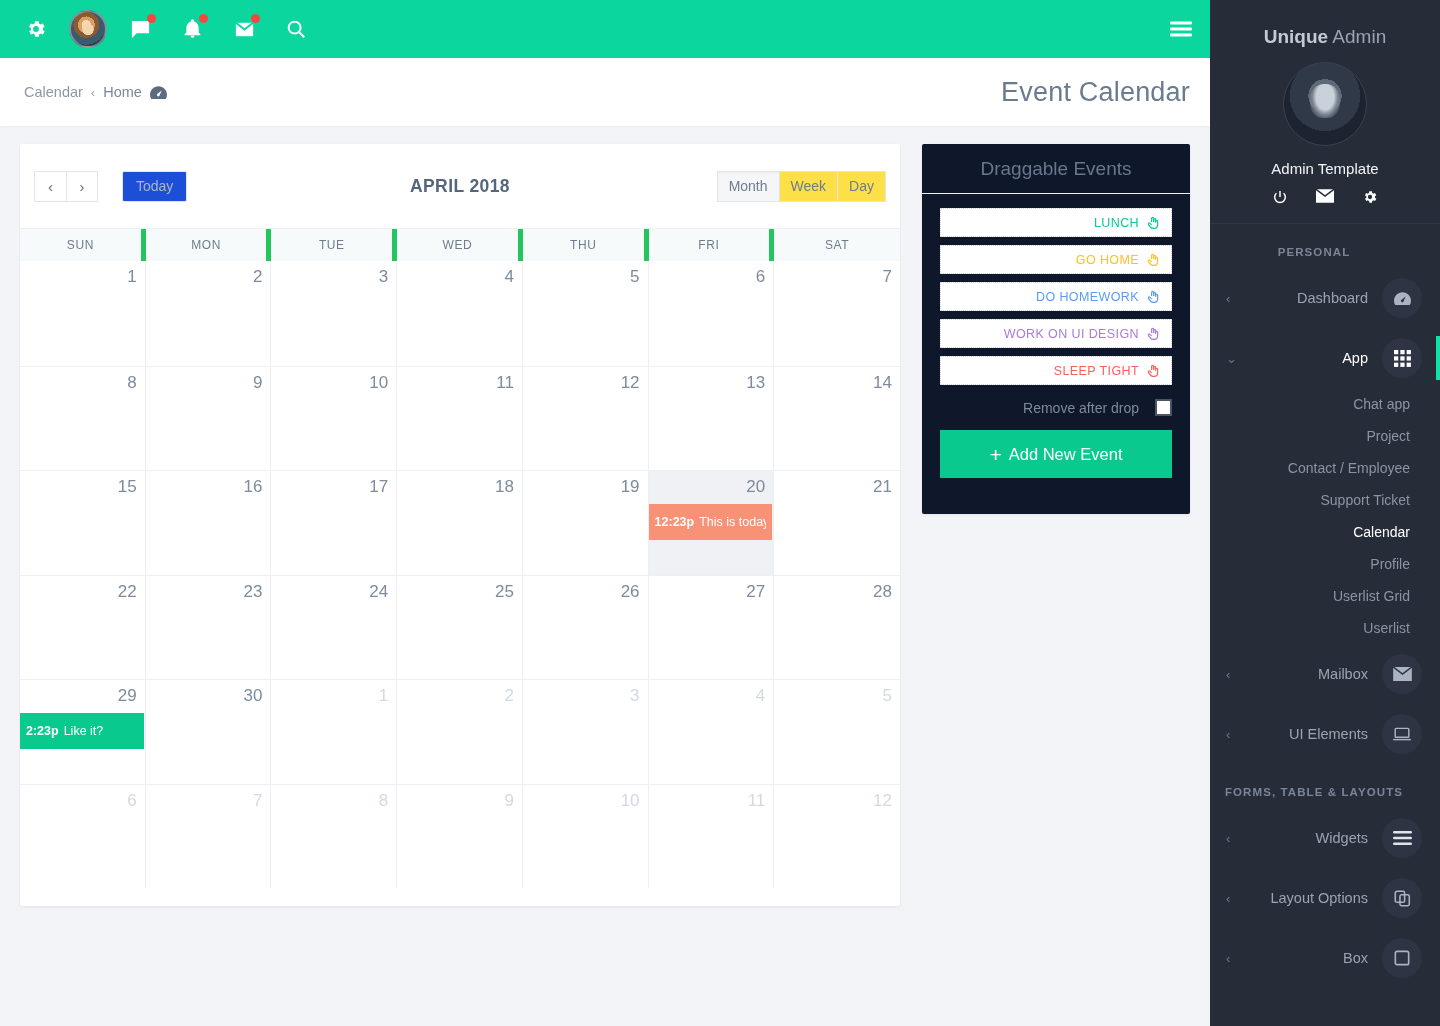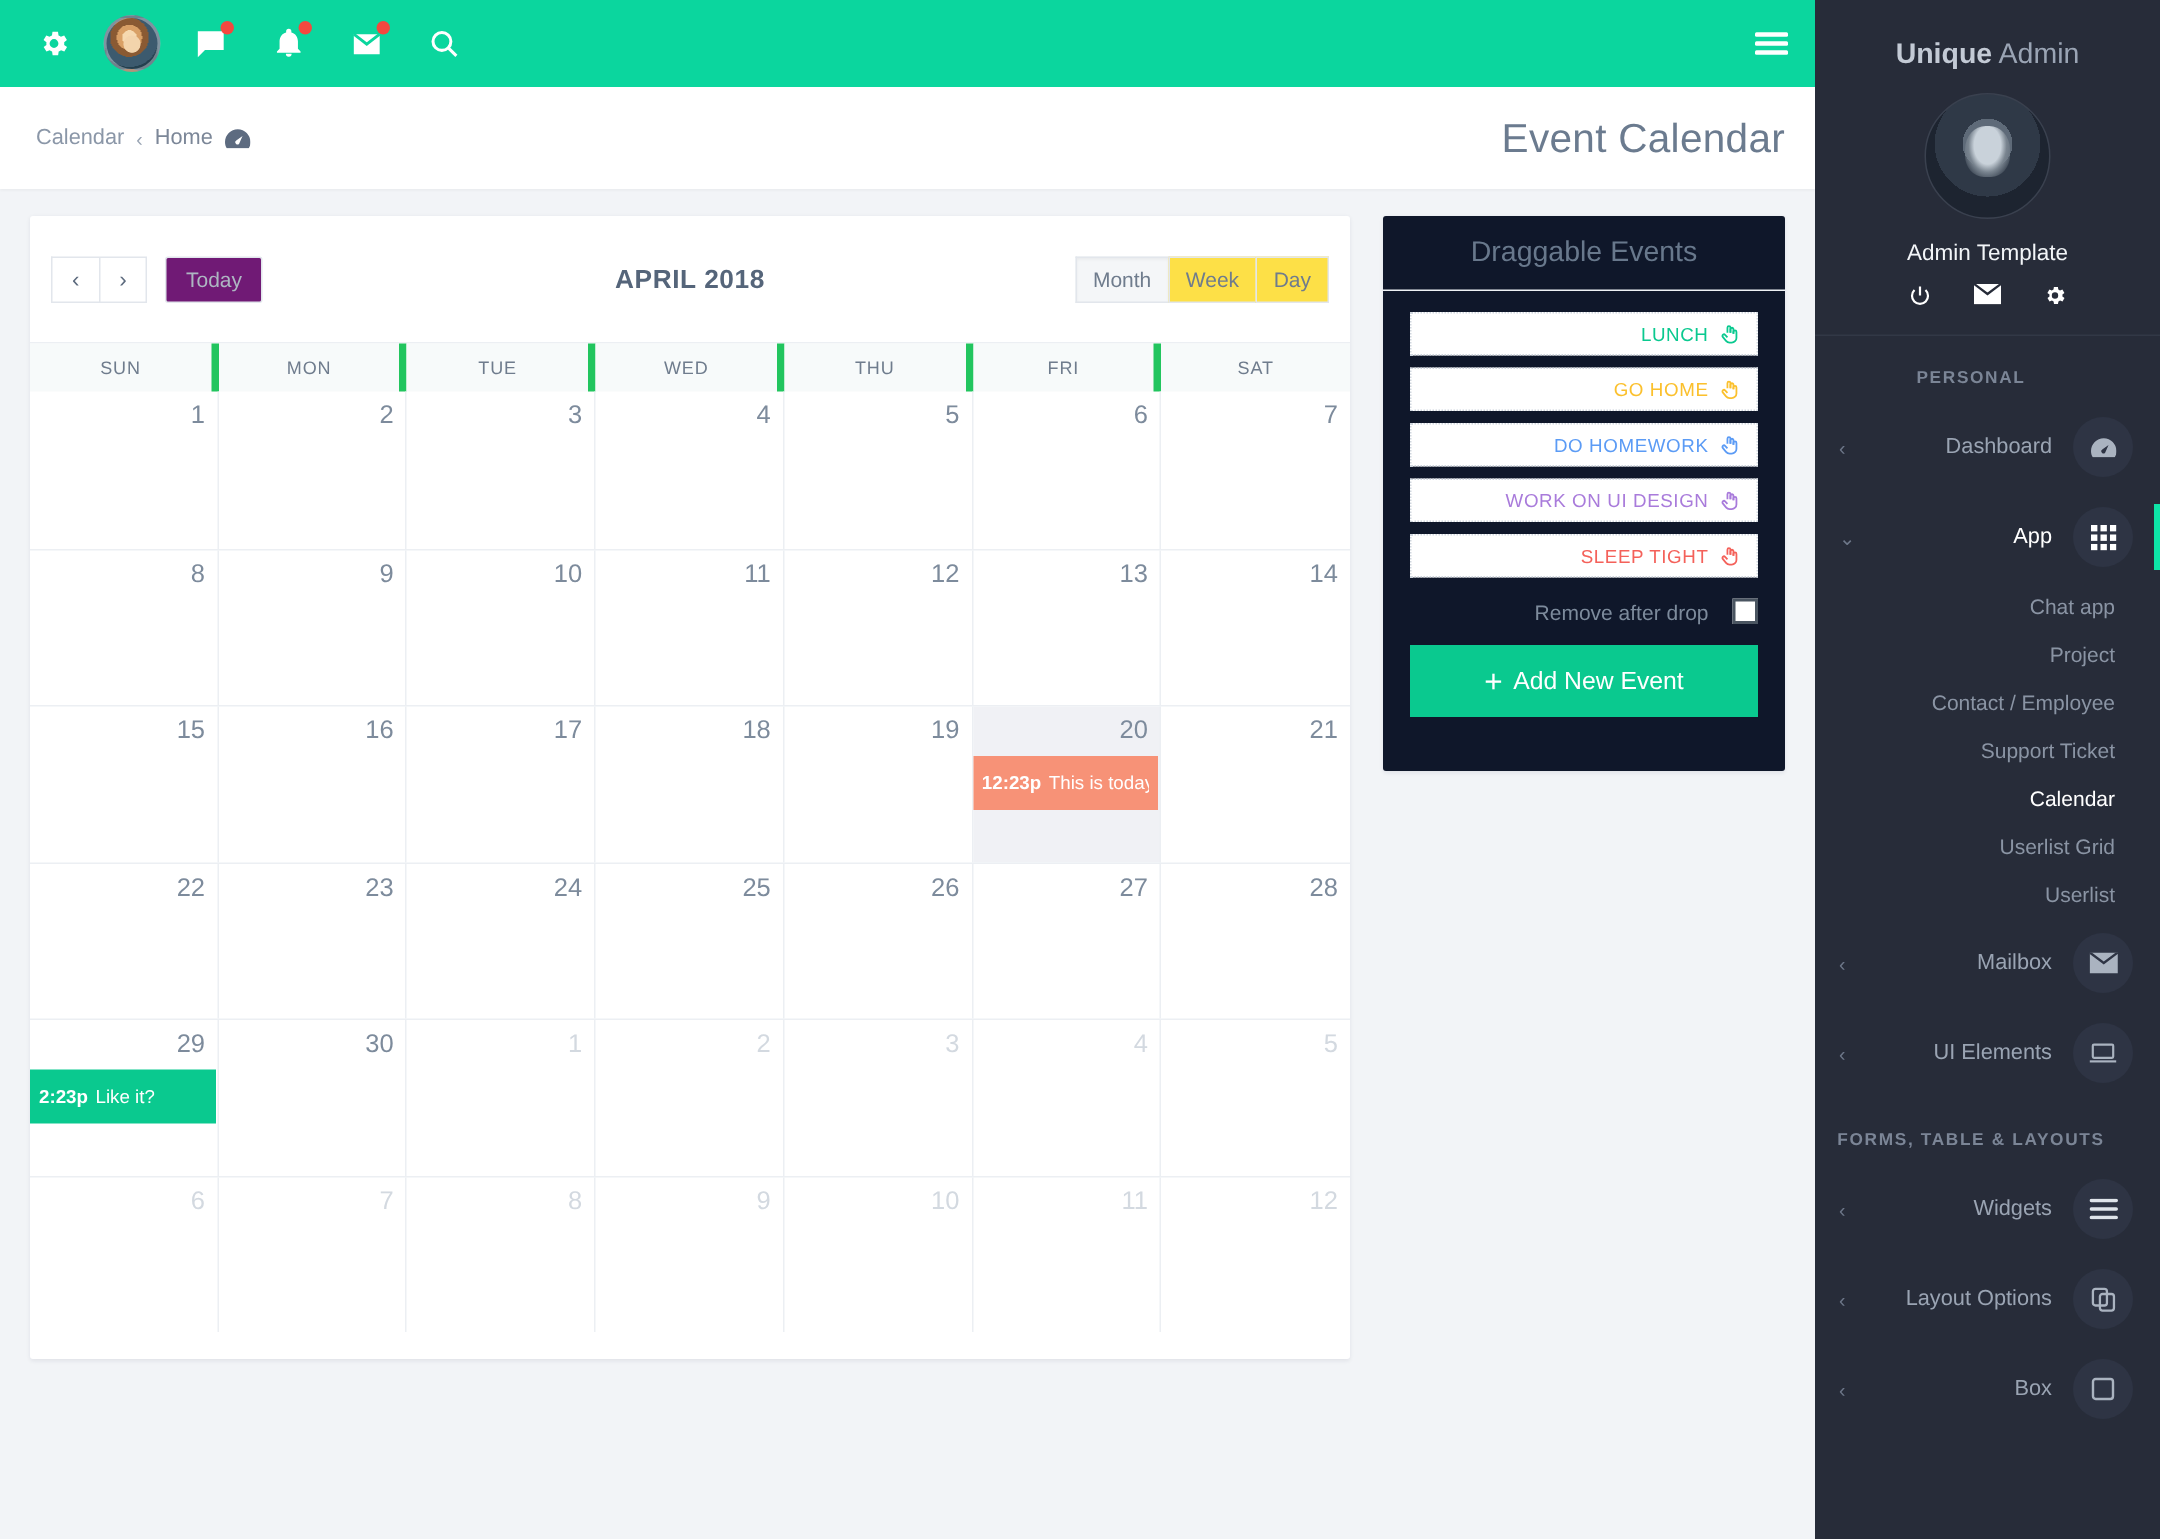--- a/index.html
+++ b/index.html
@@ -71,22 +71,22 @@
     height: 84px; display: flex; align-items: center; padding: 0 14px; position: relative;
   }
   .nav-group { display: flex; align-items: center; }
   .nav-btn {
     width: 32px; height: 31px; border: 1px solid #e2e6ec; background: #fff;
     display: flex; align-items: center; justify-content: center; cursor: pointer;
     color: #5d6b7e; font-size: 15px; line-height: 1;
   }
   .nav-btn.first { border-right: none; }
   .today-btn {
-    margin-left: 12px; height: 31px; padding: 0 13px; border: 1px solid #e2e6ec;
-    background: #701a75; color: #adb6c2; font-size: 14px; cursor: pointer;
+    margin-left: 24px; height: 31px; padding: 0 13px; border: 1px solid #e2e6ec;
+    background: #1d4ed8; color: #adb6c2; font-size: 14px; cursor: pointer;
     display: flex; align-items: center; border-radius: 2px;
   }
   .cal-title {
     position: absolute; left: 0; right: 0; text-align: center;
     font-size: 17.5px; color: #55657a; font-weight: 700; letter-spacing: .4px;
     pointer-events: none;
   }
   .view-group { margin-left: auto; display: flex; z-index: 2; }
   .view-btn {
     height: 31px; padding: 0 11px; border: 1px solid #e2e6ec; background: #fde047;
@@ -565,20 +565,21 @@
               <rect x="13.4" y="13.4" width="4.5" height="4.5"></rect>
             </svg>
           </span>
           <span class="active-bar"></span>
         </div>
         <div class="subitem">Chat app</div>
         <div class="subitem">Project</div>
         <div class="subitem">Contact / Employee</div>
         <div class="subitem">Support Ticket</div>
         <div class="subitem active">Calendar</div>
+        <div class="subitem">Profile</div>
         <div class="subitem">Userlist Grid</div>
         <div class="subitem">Userlist</div>
         <div class="navitem">
           <span class="caret">‹</span>
           <span class="nlabel">Mailbox</span>
           <span class="navcircle">
             <svg width="19" height="14" viewBox="0 0 24 18" fill="#aab3c0">
               <path d="M0 0h24v18H0z"></path>
               <path d="M0 0l12 9L24 0" stroke="#2e3444" stroke-width="2" fill="none"></path>
             </svg>

